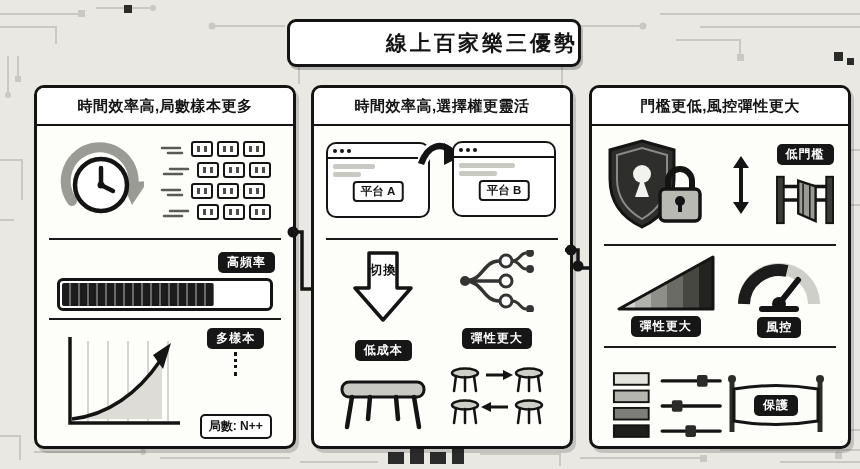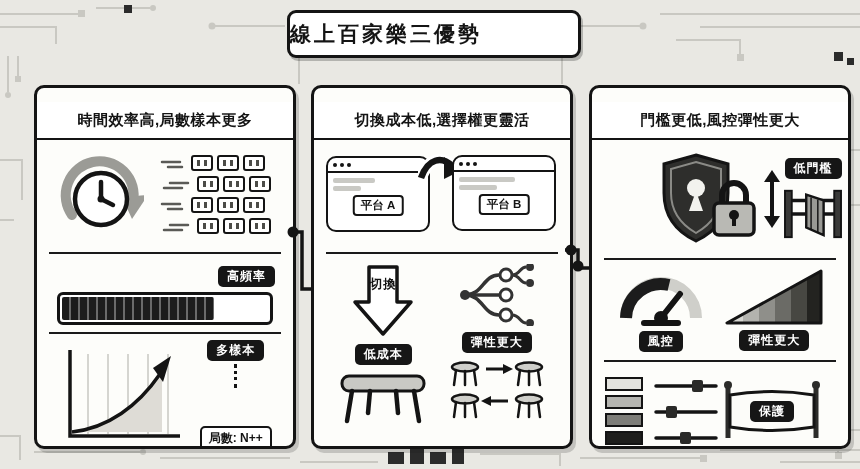--- a/index.html
+++ b/index.html
@@ -7,38 +7,38 @@
     position:relative;width:860px;height:469px;background:#e9e8e3;
     font-family:"Liberation Sans","DejaVu Sans",sans-serif;color:#141414;
     overflow:hidden;
   }
   svg{display:block}
   .bg,.overlay{position:absolute;left:0;top:0;width:860px;height:469px;pointer-events:none}
   .bg{z-index:0}
   .overlay{z-index:3}
 
   .title-banner{
-    position:absolute;left:287px;top:10px;width:288px;height:42px;z-index:2;
+    position:absolute;left:287px;top:19px;width:288px;height:42px;z-index:2;
     background:#fff;border:3px solid #141414;border-radius:9px;
-    display:flex;align-items:center;justify-content:flex-start;
+    display:flex;align-items:center;justify-content:flex-end;
     box-shadow:2px 3px 0 rgba(20,20,20,.25);
   }
   .title-banner h1{margin:0;font-size:21px;font-weight:bold;letter-spacing:3px}
 
   .panel{
     position:absolute;top:85px;width:256px;height:358px;z-index:2;
     background:#fdfdfa;border:3px solid #141414;border-radius:10px;
     box-shadow:3px 4px 0 rgba(20,20,20,.18);
     display:flex;flex-direction:column;overflow:hidden;
   }
   .p1{left:34px}.p2{left:311px}.p3{left:589px}
   .panel-heading{
     flex:0 0 36px;border-bottom:2.5px solid #141414;background:#fff;
     display:flex;align-items:center;justify-content:center;
-    font-size:15px;font-weight:bold;letter-spacing:.5px;margin-top:14px;
+    font-size:15px;font-weight:bold;letter-spacing:.5px;
   }
   .divider{height:0;border-top:2.5px solid #1a1a1a;margin:0 12px}
 
   .badge{
     display:inline-block;background:#161616;color:#fff;font-size:12px;font-weight:bold;
     padding:3px 9px;border-radius:5px;letter-spacing:1px;line-height:1.25;white-space:nowrap;
   }
   .label-box{
     display:inline-block;background:#fff;border:2.5px solid #141414;border-radius:5px;
     padding:2px 7px;font-size:12px;font-weight:bold;white-space:nowrap;margin-top:35px;
@@ -59,30 +59,30 @@
   .browser{position:absolute;width:100px;height:72px;background:#fff;border:2.5px solid #141414;border-radius:10px;overflow:hidden}
   .browser .bar{height:13px;border-bottom:2px solid #141414;display:flex;align-items:center;gap:3px;padding-left:5px}
   .browser .dot{width:4px;height:4px;border-radius:50%;background:#141414}
   .browser .content{position:relative;height:55px}
   .gline{position:absolute;height:5px;background:#c9c9c4;border-radius:2px}
   .platform-label{position:absolute;left:50%;top:22px;transform:translateX(-50%);background:#fff;border:2px solid #141414;border-radius:4px;font-size:11.5px;font-weight:bold;padding:1px 6px;white-space:nowrap}
   .win-a{left:12px;top:16px}
   .win-b{left:138px;top:15px}
   .curve-arrow{position:absolute;left:104px;top:12px}
   .p2 .s2{flex:1;display:flex;justify-content:space-evenly;align-items:flex-start;padding:10px 4px 8px}
-  .p2 .col{display:flex;flex-direction:column;align-items:center;gap:6px}
+  .p2 .col{display:flex;flex-direction:column;align-items:center;gap:16px}
   .down-arrow-wrap{position:relative}
   .switch-text{position:absolute;top:12px;left:0;right:0;text-align:center;font-size:12.5px;font-weight:bold;letter-spacing:1px}
 
   
-  .p3 .s1{flex:0 0 110px;display:flex;align-items:center;justify-content:flex-end;padding:4px 4px}
+  .p3 .s1{flex:0 0 110px;display:flex;align-items:center;justify-content:space-between;padding:4px 12px}
   .p3 .gatecol{display:flex;flex-direction:column;align-items:center;gap:6px}
   .p3 .s2{flex:0 0 92px;display:flex;justify-content:space-evenly;align-items:center;padding:4px}
   .p3 .col{display:flex;flex-direction:column;align-items:center;gap:5px}
-  .p3 .s3{flex:1;display:flex;justify-content:flex-start;align-items:center;padding:12px}
+  .p3 .s3{flex:1;display:flex;justify-content:flex-start;align-items:center;padding:20px}
   .banner-wrap{position:relative}
   .banner-wrap .badge{position:absolute;top:21px;left:50%;transform:translateX(-50%)}
 </style>
 </head>
 <body>
 
 <div class="canvas">
 
   <svg class="bg">
     <g stroke="#c9c8c2" stroke-width="2" fill="none">
@@ -235,21 +235,21 @@
       </svg>
       <div class="col">
         <span class="badge">多樣本</span>
         <div class="dotted-line"></div>
         <span class="label-box">局數: N++</span>
       </div>
     </div>
   </div>
 
   <div class="panel p2">
-    <div class="panel-heading">切換成本低,選擇權更靈活</div>
+    <div class="panel-heading">時間效率高,選擇權更靈活</div>
 
     <div class="s1">
       <div class="browser win-a">
         <div class="bar">
           <span class="dot"></span>
           <span class="dot"></span>
           <span class="dot"></span>
         </div>
         <div class="content">
           <span class="gline" style="left:5px;top:5px;width:42px"></span>
@@ -372,46 +372,46 @@
           <line x1="29" y1="13" x2="29" y2="46" stroke="#141414" stroke-width="1.5"></line>
           <line x1="36" y1="15" x2="36" y2="49" stroke="#141414" stroke-width="1.5"></line>
         </svg>
       </div>
     </div>
 
     <div class="divider"></div>
 
     <div class="s2">
       <div class="col">
-        <svg width="88" height="58" viewBox="0 0 88 58">
-          <path d="M9 50 A35 35 0 0 1 79 50" fill="none" stroke="#cfcfca" stroke-width="12"></path>
-          <path d="M9 50 A35 35 0 0 1 52 17" fill="none" stroke="#1c1c1c" stroke-width="12"></path>
-          <line x1="44" y1="50" x2="63" y2="26" stroke="#141414" stroke-width="6" stroke-linecap="round"></line>
-          <circle cx="44" cy="50" r="7" fill="#141414"></circle>
-          <rect x="24" y="52" width="40" height="6" rx="3" fill="#141414"></rect>
-        </svg>
-        <span class="badge">風控</span>
-      </div>
-      <div class="col">
         <svg width="98" height="56" viewBox="0 0 98 56">
           <clipPath id="rampclip">
               <polygon points="2,54 96,54 96,2"></polygon>
             </clipPath>
           <g clip-path="url(#rampclip)">
             <rect x="2" y="0" width="16" height="56" fill="#d6d6d1"></rect>
             <rect x="18" y="0" width="16" height="56" fill="#b3b3ae"></rect>
             <rect x="34" y="0" width="16" height="56" fill="#8f8f8a"></rect>
             <rect x="50" y="0" width="16" height="56" fill="#6b6b66"></rect>
             <rect x="66" y="0" width="16" height="56" fill="#474742"></rect>
             <rect x="82" y="0" width="16" height="56" fill="#232320"></rect>
           </g>
           <polygon points="2,54 96,54 96,2" fill="none" stroke="#141414" stroke-width="3" stroke-linejoin="round"></polygon>
         </svg>
         <span class="badge">彈性更大</span>
       </div>
+      <div class="col">
+        <svg width="88" height="58" viewBox="0 0 88 58">
+          <path d="M9 50 A35 35 0 0 1 79 50" fill="none" stroke="#cfcfca" stroke-width="12"></path>
+          <path d="M9 50 A35 35 0 0 1 52 17" fill="none" stroke="#1c1c1c" stroke-width="12"></path>
+          <line x1="44" y1="50" x2="63" y2="26" stroke="#141414" stroke-width="6" stroke-linecap="round"></line>
+          <circle cx="44" cy="50" r="7" fill="#141414"></circle>
+          <rect x="24" y="52" width="40" height="6" rx="3" fill="#141414"></rect>
+        </svg>
+        <span class="badge">風控</span>
+      </div>
     </div>
 
     <div class="divider"></div>
 
     <div class="s3">
       <svg width="116" height="76" viewBox="0 0 116 76">
         <rect x="2" y="4" width="36" height="12" fill="#e3e3de" stroke="#141414" stroke-width="2"></rect>
         <rect x="2" y="22" width="36" height="12" fill="#b5b5b0" stroke="#141414" stroke-width="2"></rect>
         <rect x="2" y="40" width="36" height="12" fill="#7e7e79" stroke="#141414" stroke-width="2"></rect>
         <rect x="2" y="58" width="36" height="12" fill="#1e1e1c" stroke="#141414" stroke-width="2"></rect>

